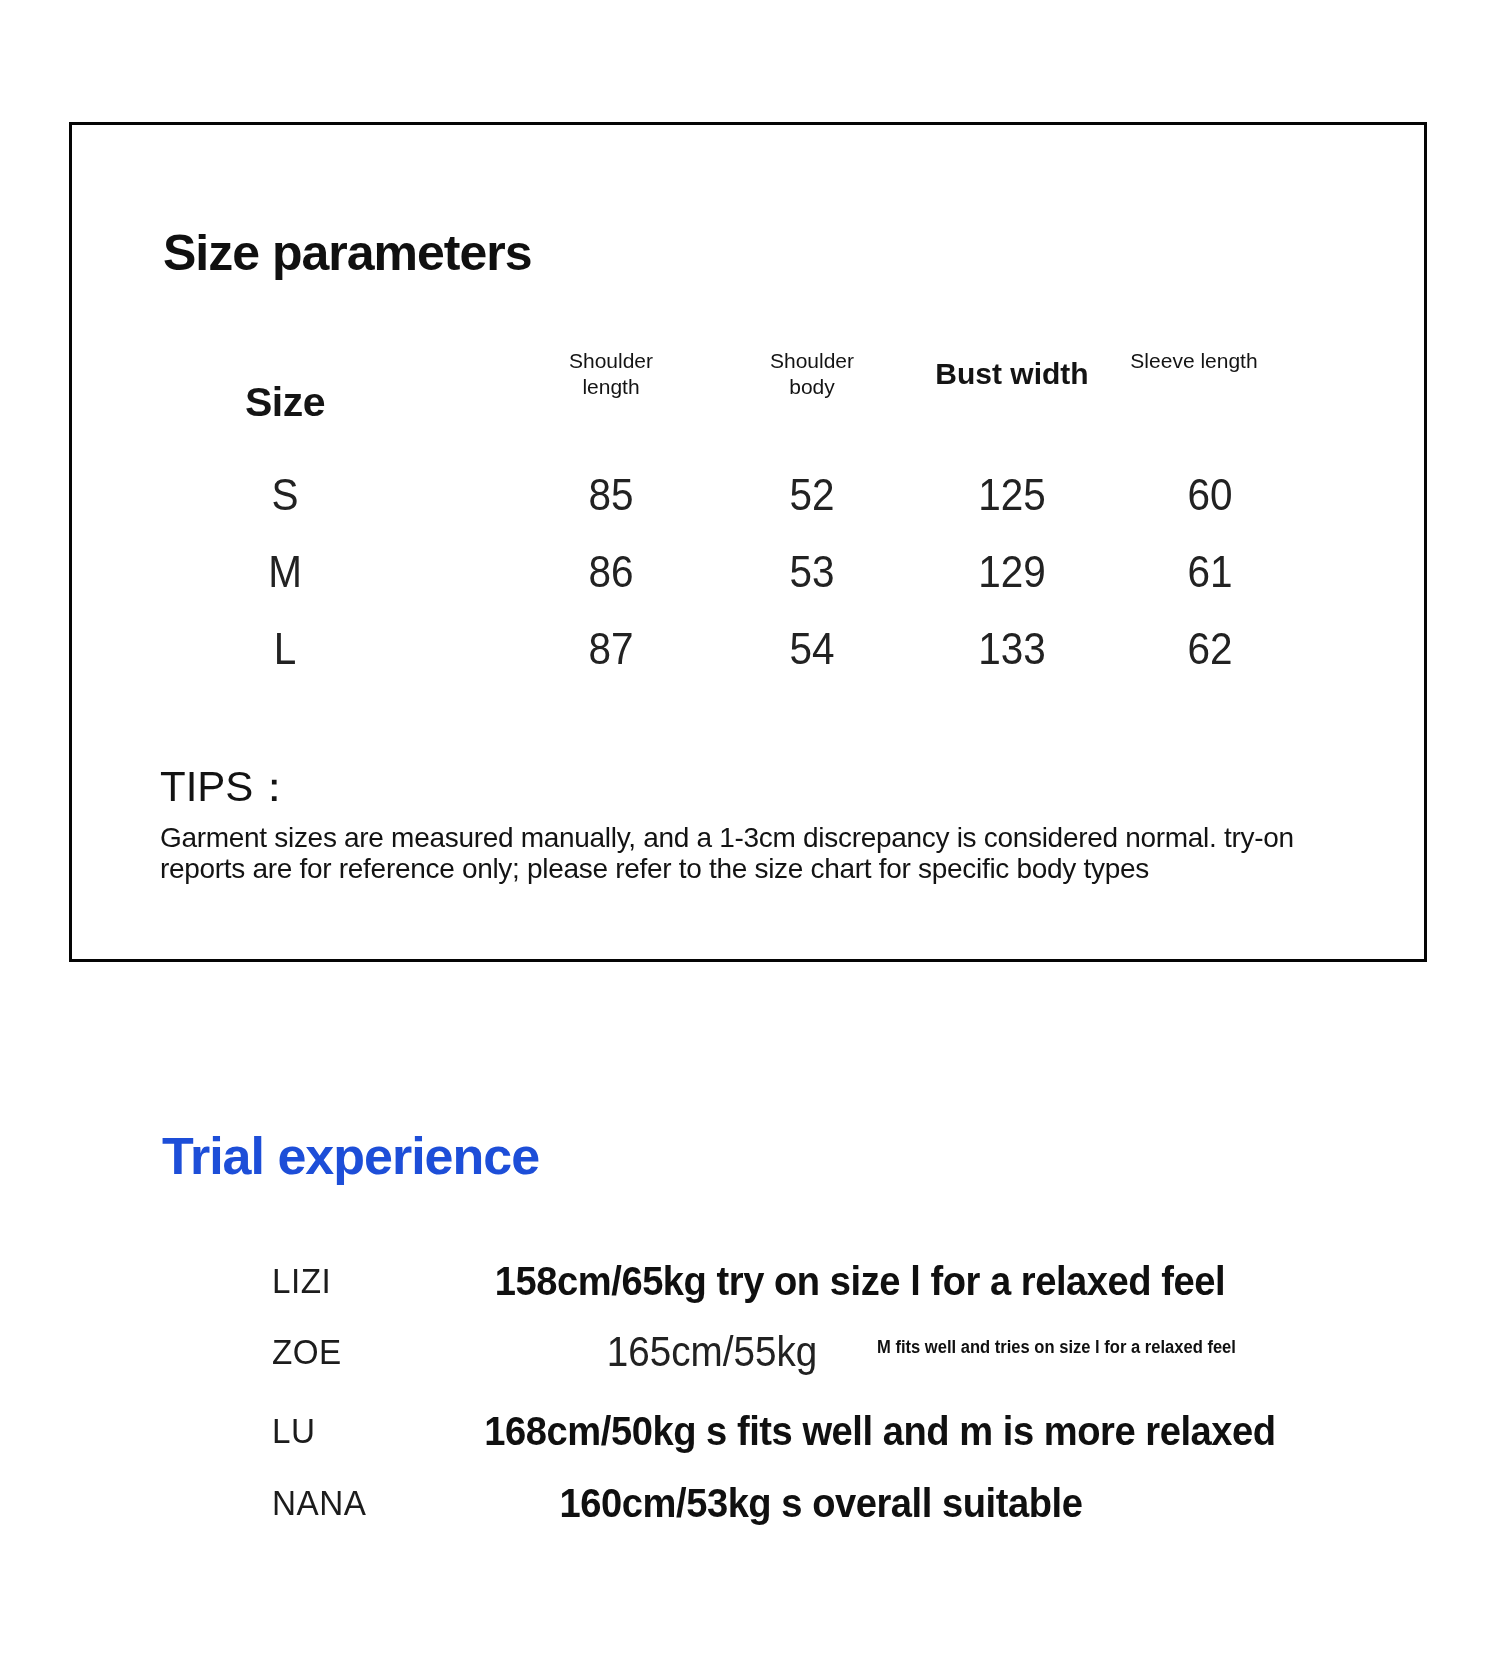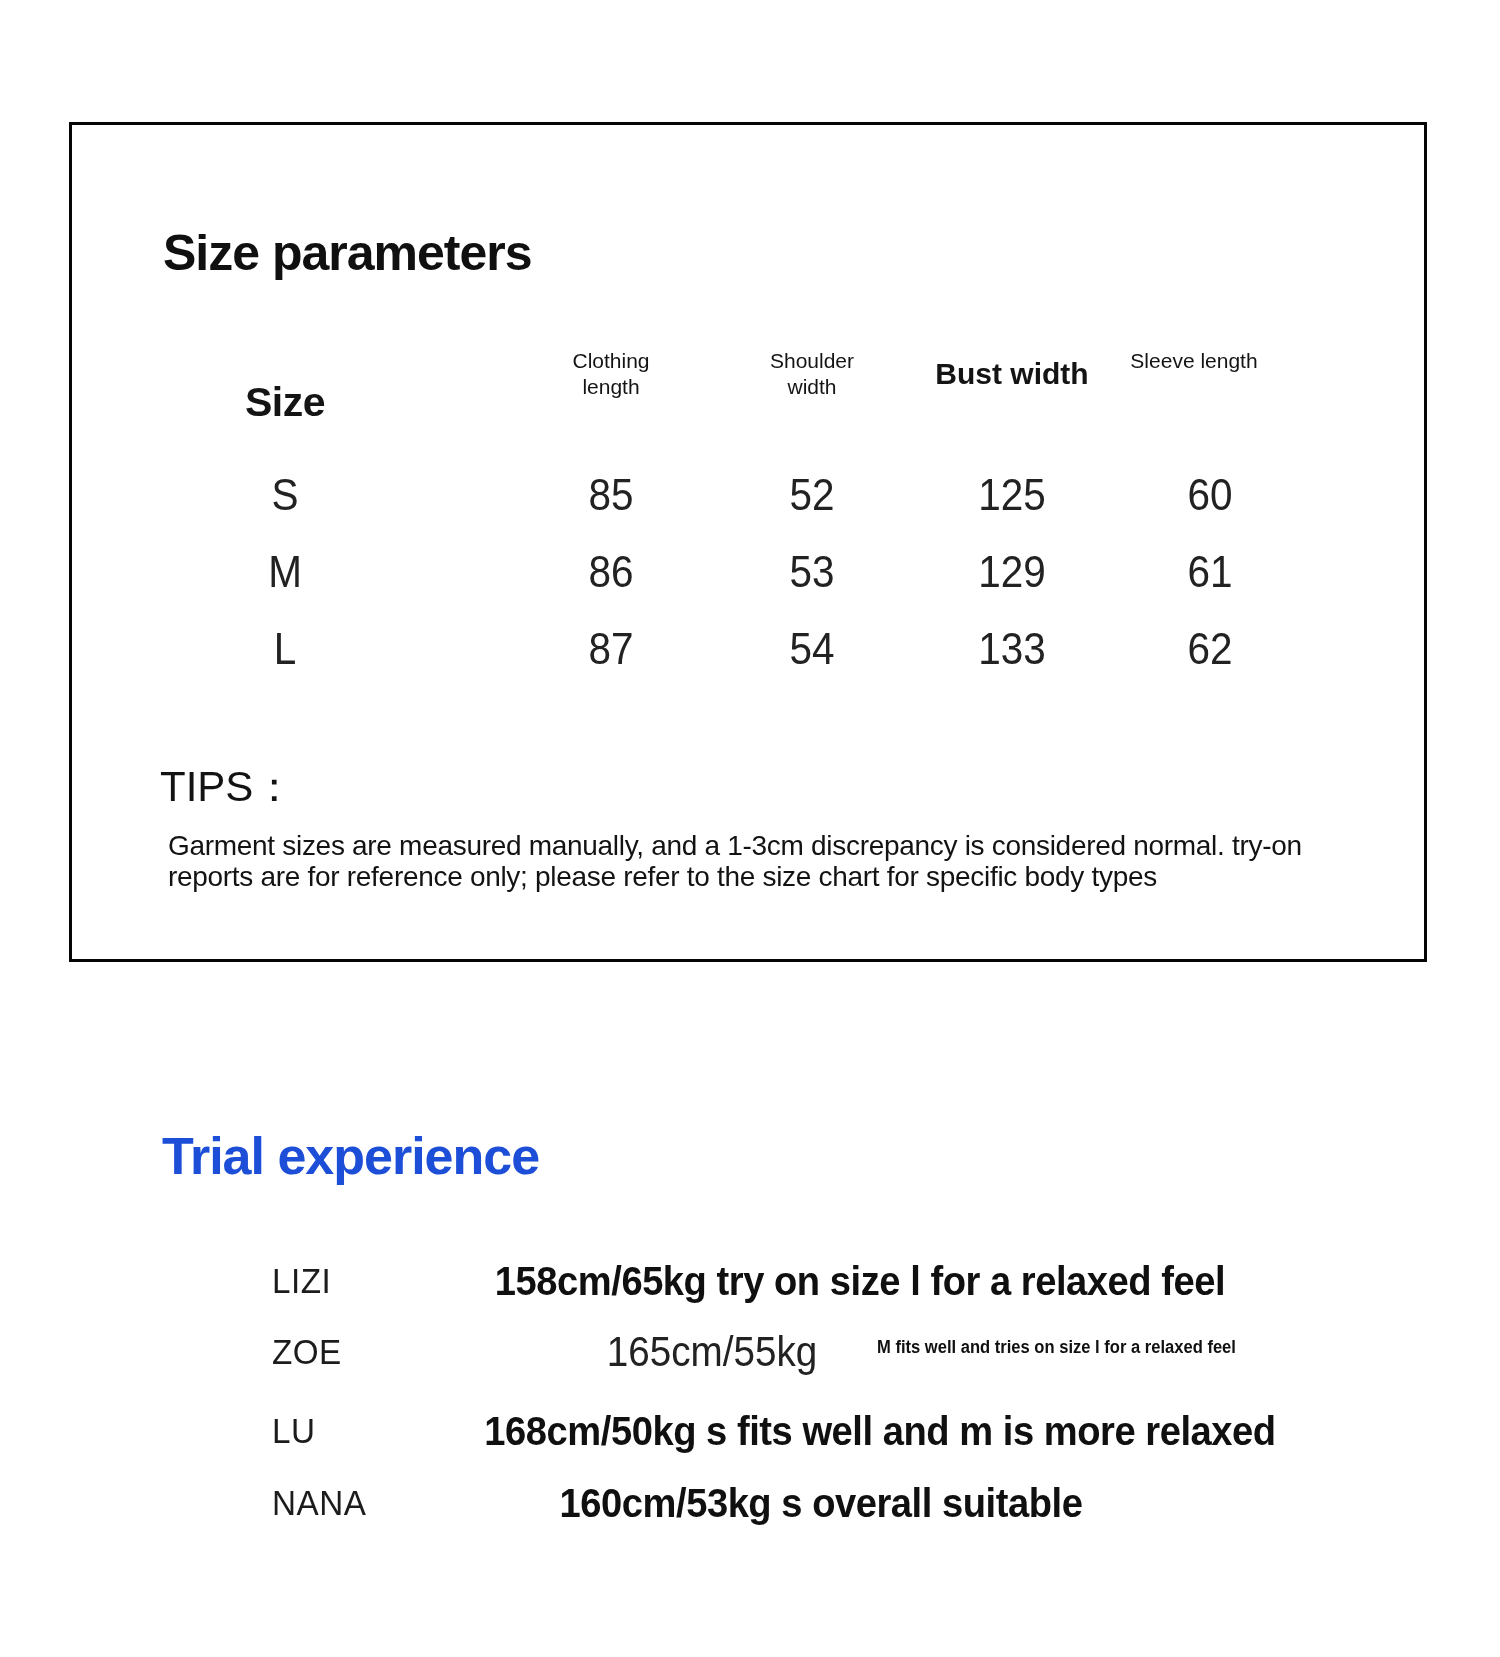--- a/index.html
+++ b/index.html
@@ -30,21 +30,21 @@
     transform:scaleX(.92);letter-spacing:0;
   }
   .c1{left:185px;} .c2{left:511px;} .c3{left:712px;} .c4{left:912px;} .c5{left:1110px;}
   .r0{top:467px;} .r1{top:544px;} .r2{top:621px;}
   
   .tips-label{
     position:absolute;left:160px;top:760px;
     font-size:42px;line-height:54px;font-weight:500;color:#131313;
   }
   .tips-text{
-    position:absolute;left:160px;top:822px;width:1200px;margin:8px;
+    position:absolute;left:160px;top:822px;width:1200px;margin:0;
     font-size:28px;line-height:31px;font-weight:500;letter-spacing:-0.3px;color:#131313;
   }
   
   .trial-title{
     position:absolute;left:162px;top:1124px;margin:0;
     font-size:52px;line-height:64px;font-weight:600;letter-spacing:-1px;color:#1d4ed8;
   }
   .tester-name{
     position:absolute;left:272px;font-size:35px;line-height:46px;font-weight:400;
     color:#1c1c1c;transform:scaleX(.95);transform-origin:left center;letter-spacing:.5px;white-space:nowrap;
@@ -71,22 +71,22 @@
 </head>
 <body>
 
 <div class="page">
 
   <section class="panel">
     <h1 class="panel-title" style="left:91px;top:98px;">Size parameters</h1>
   </section>
 
   <div class="hdr hdr-size">Size</div>
-  <div class="hdr hdr-small hdr-c2">Clothing length</div>
-  <div class="hdr hdr-small hdr-c3">Shoulder width</div>
+  <div class="hdr hdr-small hdr-c2">Shoulder length</div>
+  <div class="hdr hdr-small hdr-c3">Shoulder body</div>
   <div class="hdr hdr-bust">Bust width</div>
   <div class="hdr hdr-small hdr-c5">Sleeve length</div>
 
   <div class="cell c1 r0">S</div>
   <div class="cell c2 r0">85</div>
   <div class="cell c3 r0">52</div>
   <div class="cell c4 r0">125</div>
   <div class="cell c5 r0">60</div>
 
   <div class="cell c1 r1">M</div>

